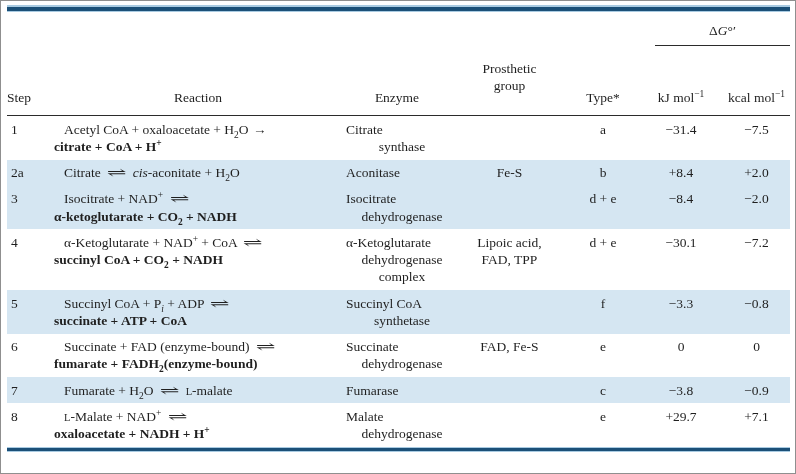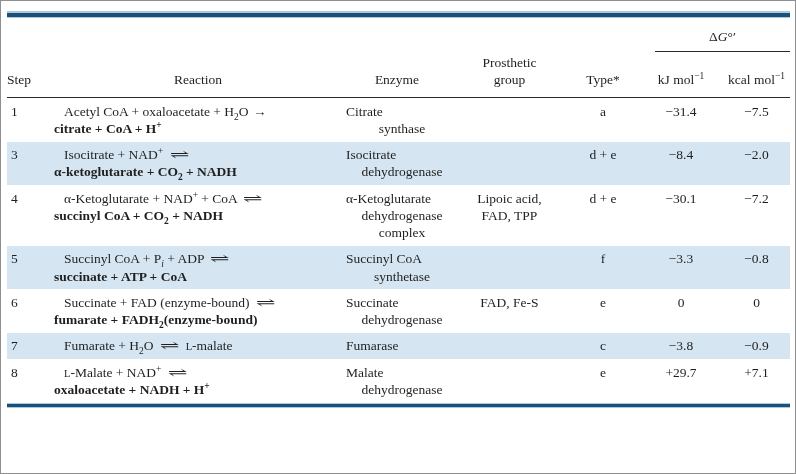--- a/index.html
+++ b/index.html
@@ -5,37 +5,37 @@
   :root{
     --dark:#1c5078;
     --light:#a9cbe2;
     --shade:#d5e6f2;
     --text:#1f1f1f;
   }
   html,body{margin:0;padding:0;background:#fff;}
   .page{
     width:796px;height:474px;box-sizing:border-box;
     border:1px solid #8f8f8f;
-    padding:10px 5px 0 6px;
+    padding:4px 5px 0 6px;
     overflow:hidden;
     font-family:"Liberation Serif","DejaVu Serif",serif;
     color:var(--text);
     background:#fff;
   }
   .band{height:3.5px;background:var(--dark);border-top:2px solid var(--light);border-bottom:1px solid var(--light);}
   .band.bottom{height:3px;border-top:1px solid var(--light);border-bottom:1px solid var(--light);}
   table{width:100%;border-collapse:collapse;table-layout:fixed;font-size:13.5px;line-height:1.28;}
   col.c-step{width:47px;} col.c-reaction{width:288px;} col.c-enzyme{width:110px;}
   col.c-prost{width:115px;} col.c-type{width:72px;} col.c-kj{width:84px;}
   thead th{font-weight:normal;vertical-align:bottom;text-align:center;padding:0;}
   tr.dg-row th{height:34px;}
   .dg-inner{border-bottom:1.5px solid #2b2b2b;padding:0 0 5px;margin-left:16px;text-align:center;}
   tr.colheads th{padding:2px 0 9px;border-bottom:1.6px solid #2b2b2b;}
   th.h-step{text-align:left;padding-left:2px;}
-  .prost-head{max-width:72px;margin:0 auto;}
+  .prost-head{max-width:72px;margin:12px auto;}
   tbody td{vertical-align:top;padding:4.5px 0;}
   tbody td.step{padding-left:4px;}
   td.reaction .l1{padding-left:10px;text-align:left;}
   td.reaction .l2{text-align:left;padding-right:8px;font-weight:bold;}
   td.enzyme div{padding-left:4px;}
   td.enzyme div.cont{padding-left:10px;text-align:center;}
   td.prost{text-align:center;}
   td.type{text-align:center;}
   td.kj,td.kcal{text-align:center;}
   tr.shaded{background:var(--shade);}
@@ -91,20 +91,35 @@
           <td class="enzyme">
             <div>Citrate</div>
             <div class="cont">synthase</div>
           </td>
           <td class="prost"></td>
           <td class="type">a</td>
           <td class="kj">−31.4</td>
           <td class="kcal">−7.5</td>
         </tr>
         <tr class="shaded">
+          <td class="step">2a</td>
+          <td class="reaction">
+            <div class="l1">Citrate <span class="eq">⇌</span> <i>cis</i>-aconitate + H<sub>2</sub>O</div>
+          </td>
+          <td class="enzyme">
+            <div>Aconitase</div>
+          </td>
+          <td class="prost">
+            <div>Fe-S</div>
+          </td>
+          <td class="type">b</td>
+          <td class="kj">+8.4</td>
+          <td class="kcal">+2.0</td>
+        </tr>
+        <tr class="shaded">
           <td class="step">3</td>
           <td class="reaction">
             <div class="l1">Isocitrate + NAD<sup>+</sup> <span class="eq">⇌</span></div>
             <div class="l2">α-ketoglutarate + CO<sub>2</sub> + NADH</div>
           </td>
           <td class="enzyme">
             <div>Isocitrate</div>
             <div class="cont">dehydrogenase</div>
           </td>
           <td class="prost"></td>

